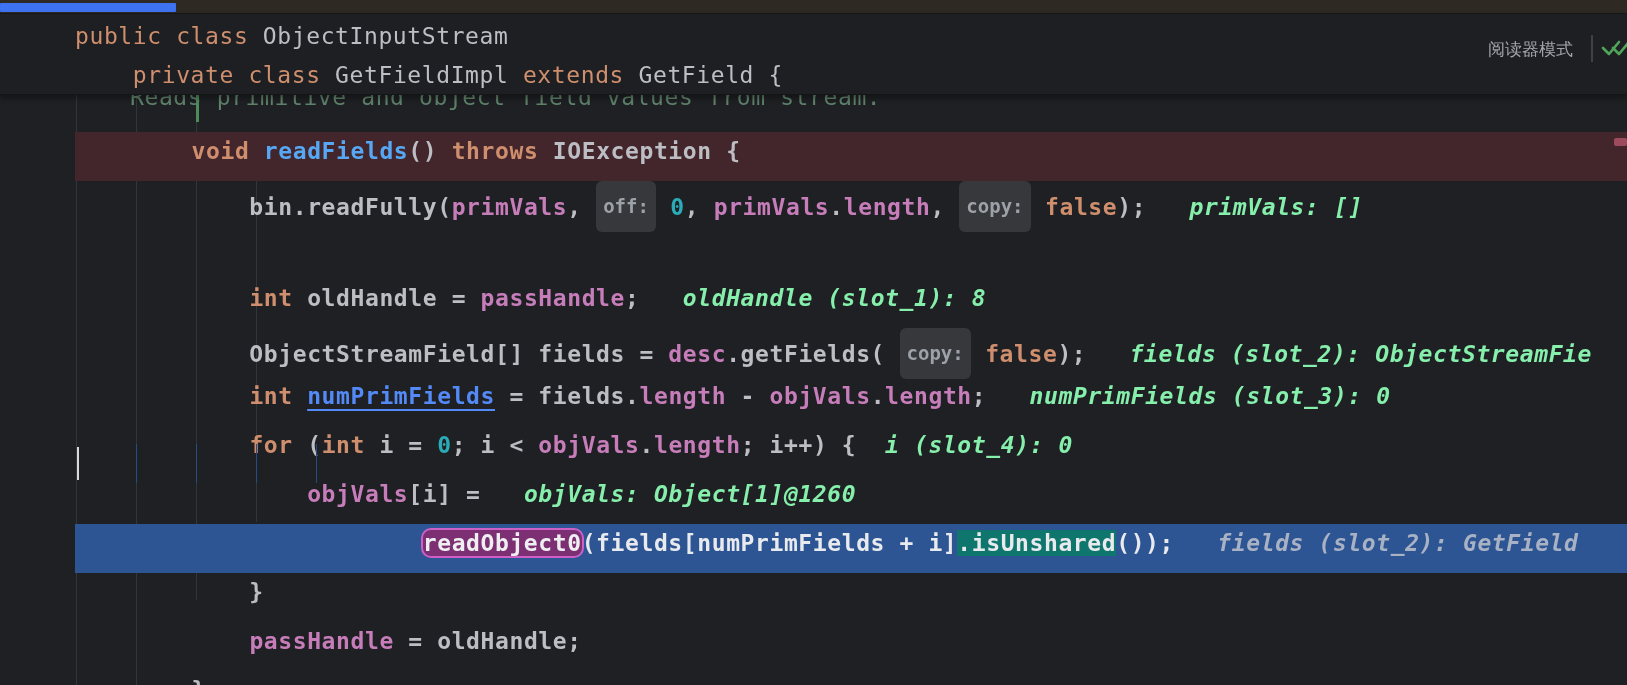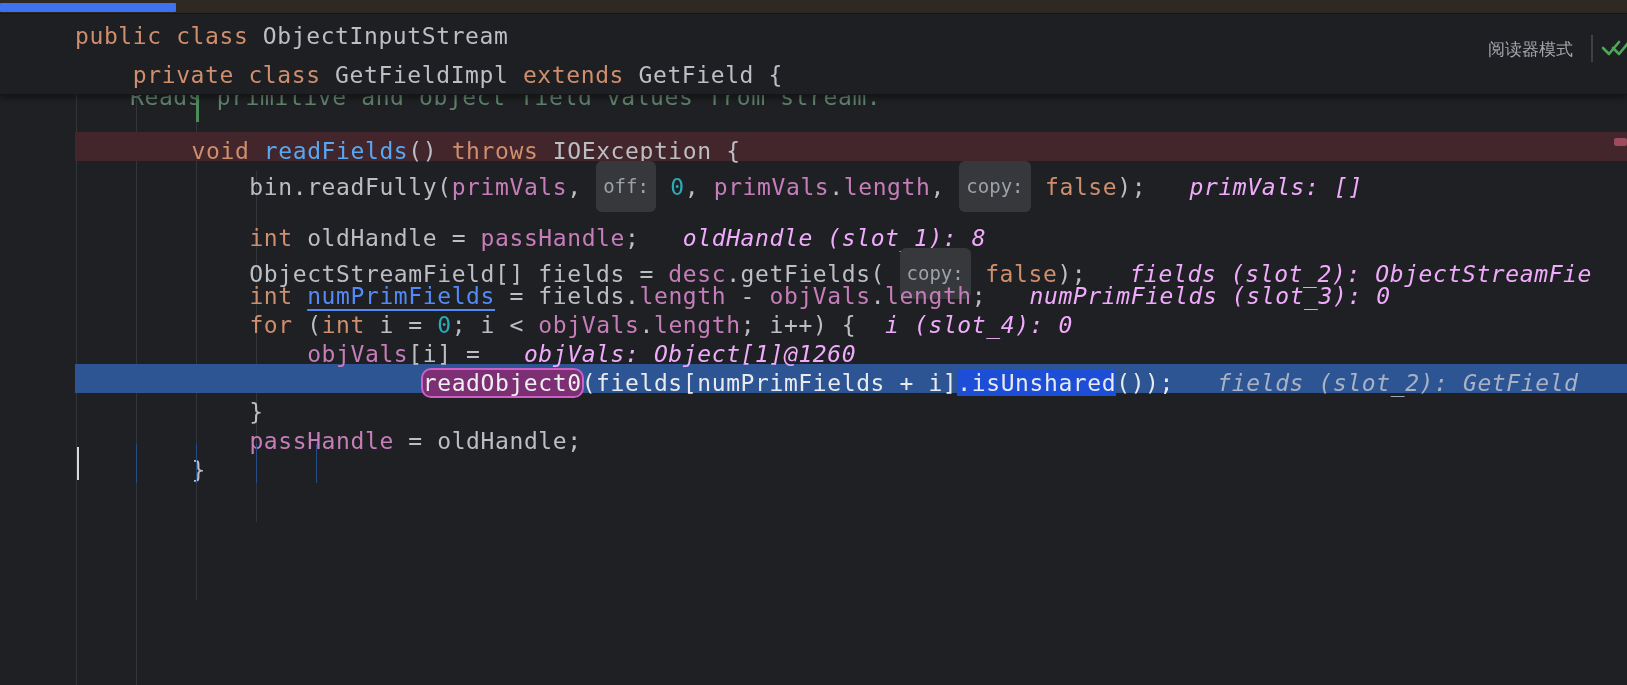--- a/index.html
+++ b/index.html
@@ -24,42 +24,42 @@
     font-size:17px;color:#A2A5AC;cursor:pointer;}
   .header-divider{position:absolute;left:1591px;top:21px;width:2px;height:27px;background:#3F4146;}
   .inspections{position:absolute;left:1601px;top:25px;width:26px;height:18px;overflow:hidden;}
   
   .editor{position:absolute;left:0;top:93px;width:1627px;height:592px;}
   .indent-guide{position:absolute;width:1px;background:#3A3D43;opacity:0.75;z-index:1;}
   .doc-line{position:absolute;left:0;top:-15px;width:1627px;height:39px;line-height:39px;
     white-space:pre;font-size:23px;letter-spacing:0.6px;z-index:2;}
   .javadoc-bar{position:absolute;left:196px;top:2px;width:3px;height:27px;background:#4F8A5A;z-index:3;}
   .code-rows{position:absolute;left:0;top:39px;width:1627px;z-index:2;}
-  .code-row{position:relative;height:29px;line-height:39px;padding-left:76px;white-space:pre;
-    font-size:23px;letter-spacing:0.6px;}
+  .code-row{position:relative;height:49px;line-height:39px;padding-left:76px;white-space:pre;
+    font-size:23px;letter-spacing:0.6px;font-weight:bold;}
   .code-row.bg-breakpoint::before{content:"";position:absolute;left:75px;right:0;top:0;bottom:0;background:#42262B;z-index:-1;}
   .code-row.bg-execution::before{content:"";position:absolute;left:75px;right:0;top:0;bottom:0;background:#2D5493;z-index:-1;}
   .exec-tick{position:absolute;width:1px;height:39px;top:351px;background:#264B85;z-index:3;}
   .caret{position:absolute;left:77px;top:354px;width:2px;height:33px;background:#D6D8DC;z-index:4;}
   .stripe-marker{position:absolute;left:1614px;top:45px;width:13px;height:8px;background:#9E4B5D;border-radius:2px;z-index:4;}
   
   .s-kw{color:#CF8E6D;}
   .s-plain{color:#BCBEC4;}
   .s-fld{color:#C77DBA;}
   .s-num{color:#2AACB8;}
   .s-mthDecl{color:#56A8F5;}
   .s-link{color:#548AF7;text-decoration:underline;text-underline-offset:5px;cursor:pointer;}
   .s-doc{color:#5F826B;}
-  .s-dbg{color:#f0abfc;font-style:italic;margin-top:40px;}
+  .s-dbg{color:#86efac;font-style:italic;margin-top:40px;}
   .s-dbgblue{color:#A8B2C4;font-style:italic;}
   .s-wht{color:#E8EAED;}
   .s-chip{display:inline-block;background:#36383C;color:#9DA1A8;border-radius:6px;
     font-size:19px;line-height:27px;padding:12px 7px;letter-spacing:0;vertical-align:2px;cursor:default;}
   .s-hipink{background:#7C2F72;outline:2px solid #CF5FC4;border-radius:8px;color:#EFEFF2;}
-  .s-hipurple{background:#1d4ed8;color:#E8EAED;}
+  .s-hipurple{background:#0f766e;color:#E8EAED;}
 </style>
 </head>
 <body>
 
 <div class="top-strip">
   <div class="progress-bar"></div>
 </div>
 
 <div class="sticky-header">
   <div class="sticky-line l0"><span class="s-kw">public</span><span class="s-plain"> </span><span class="s-kw">class</span><span class="s-plain"> ObjectInputStream</span></div>

